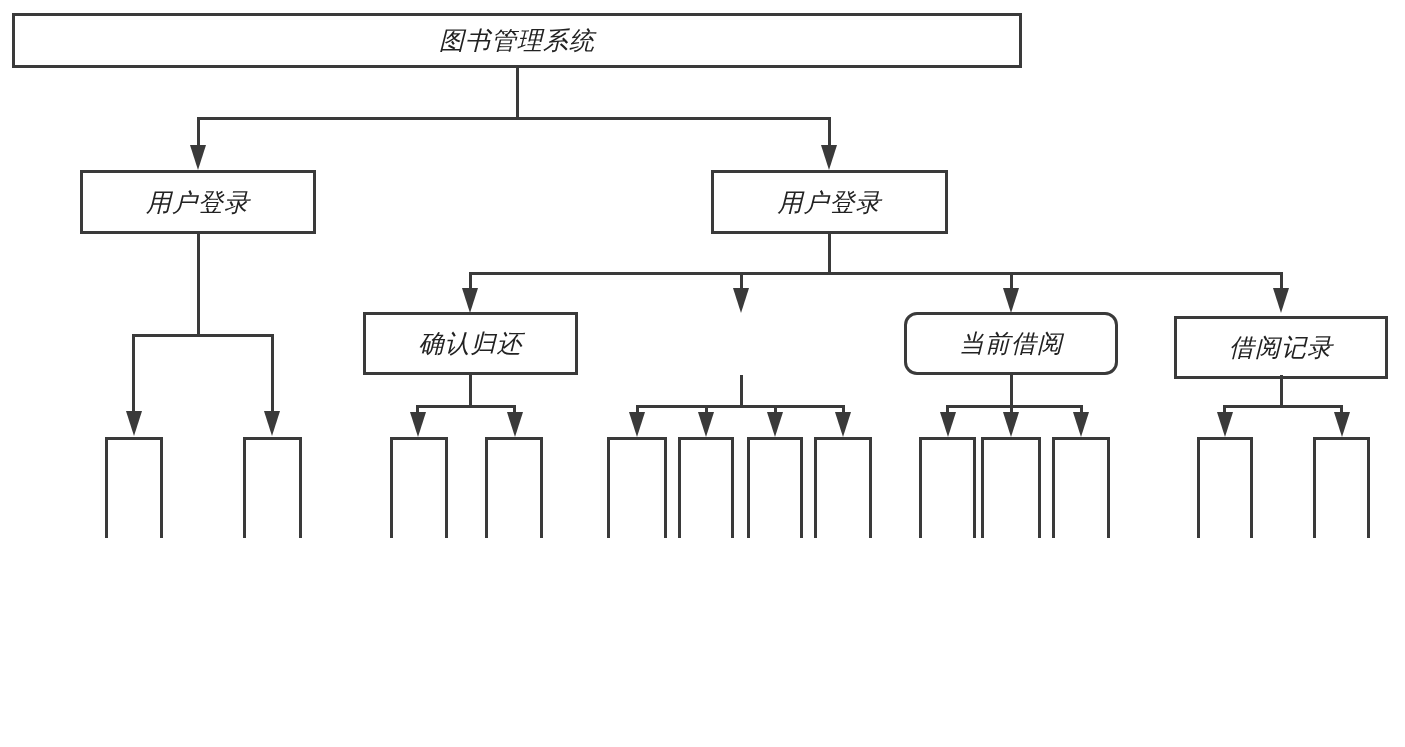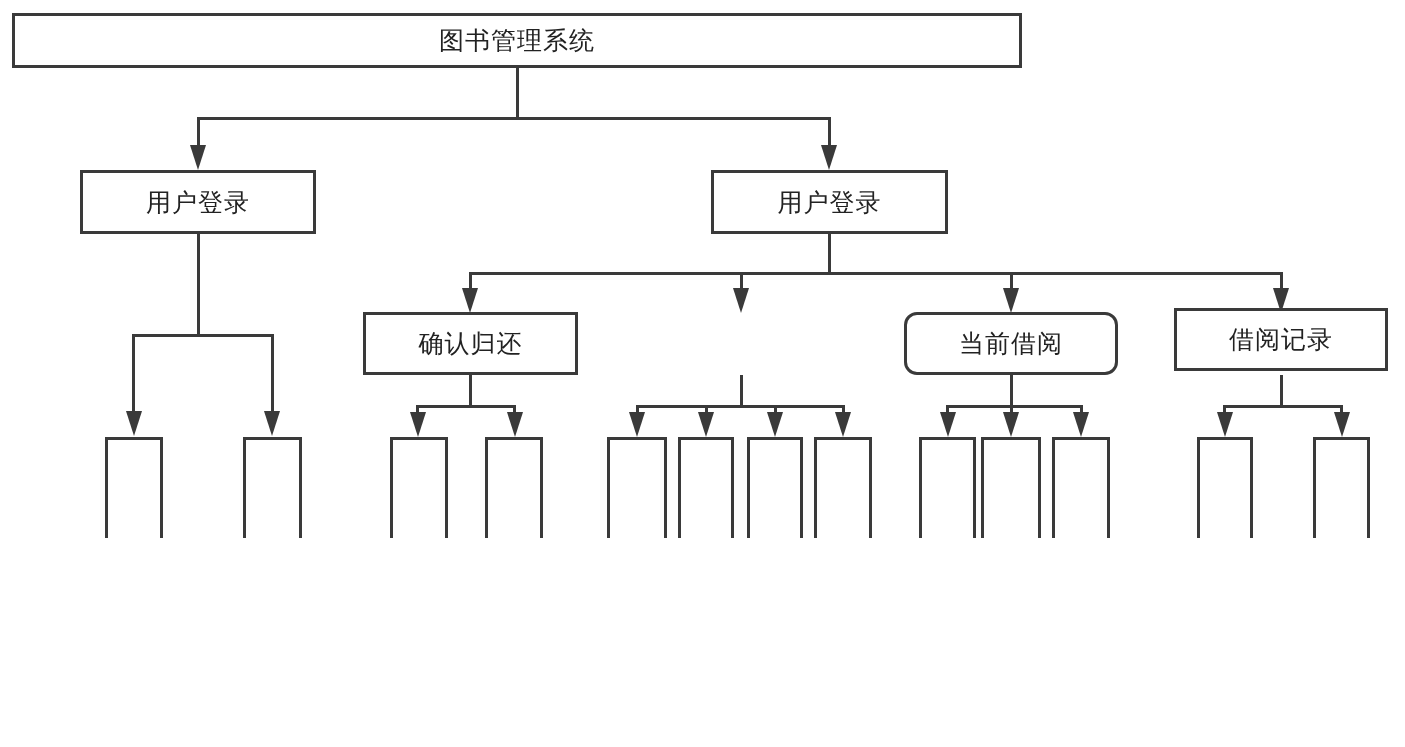--- a/index.html
+++ b/index.html
@@ -6,20 +6,21 @@
     --line:#3a3a3a;
     --text:#222222;
     --watermark:#b7bbc2;
     --background:#ffffff;
   }
   html,body{margin:0;padding:0;background:var(--background);}
   .canvas{
     position:relative;width:1405px;height:538px;background:var(--background);
     font-family:"DejaVu Sans","Liberation Sans",sans-serif;color:var(--text);
     overflow:hidden;
+    font-style:italic;
   }
   .box{
     position:absolute;box-sizing:border-box;border:3px solid var(--line);
     background:var(--background);display:flex;align-items:center;justify-content:center;
   }
   .hlabel{font-size:25px;letter-spacing:1px;white-space:nowrap;}
   .root{font-size:25px;}
   .leaf span{
     writing-mode:vertical-rl;text-orientation:mixed;
     font-size:26px;line-height:1;letter-spacing:5px;white-space:nowrap;
@@ -81,21 +82,21 @@
     <div class="ln" style="left:1280px;top:272px;width:3px;height:18px;"></div>
     <div class="ar" style="left:1273px;top:288px;"></div>
   </div>
 
   <div class="box" style="left:363px;top:312px;width:215px;height:63px;">
     <span class="hlabel">确认归还</span>
   </div>
   <div class="box" style="left:904px;top:312px;width:214px;height:63px;border-radius:13px;">
     <span class="hlabel">当前借阅</span>
   </div>
-  <div class="box" style="left:1174px;top:308px;width:214px;height:63px;align-items:center;">
+  <div class="box" style="left:1174px;top:316px;width:214px;height:63px;align-items:center;">
     <span class="hlabel">借阅记录</span>
   </div>
 
   <div>
     <div class="ln" style="left:469px;top:375px;width:3px;height:33px;"></div>
     <div class="ln" style="left:416px;top:405px;width:100px;height:3px;"></div>
     <div class="ln" style="left:416px;top:405px;width:3px;height:10px;"></div>
     <div class="ar" style="left:410px;top:412px;"></div>
     <div class="ln" style="left:513px;top:405px;width:3px;height:10px;"></div>
     <div class="ar" style="left:507px;top:412px;"></div>

